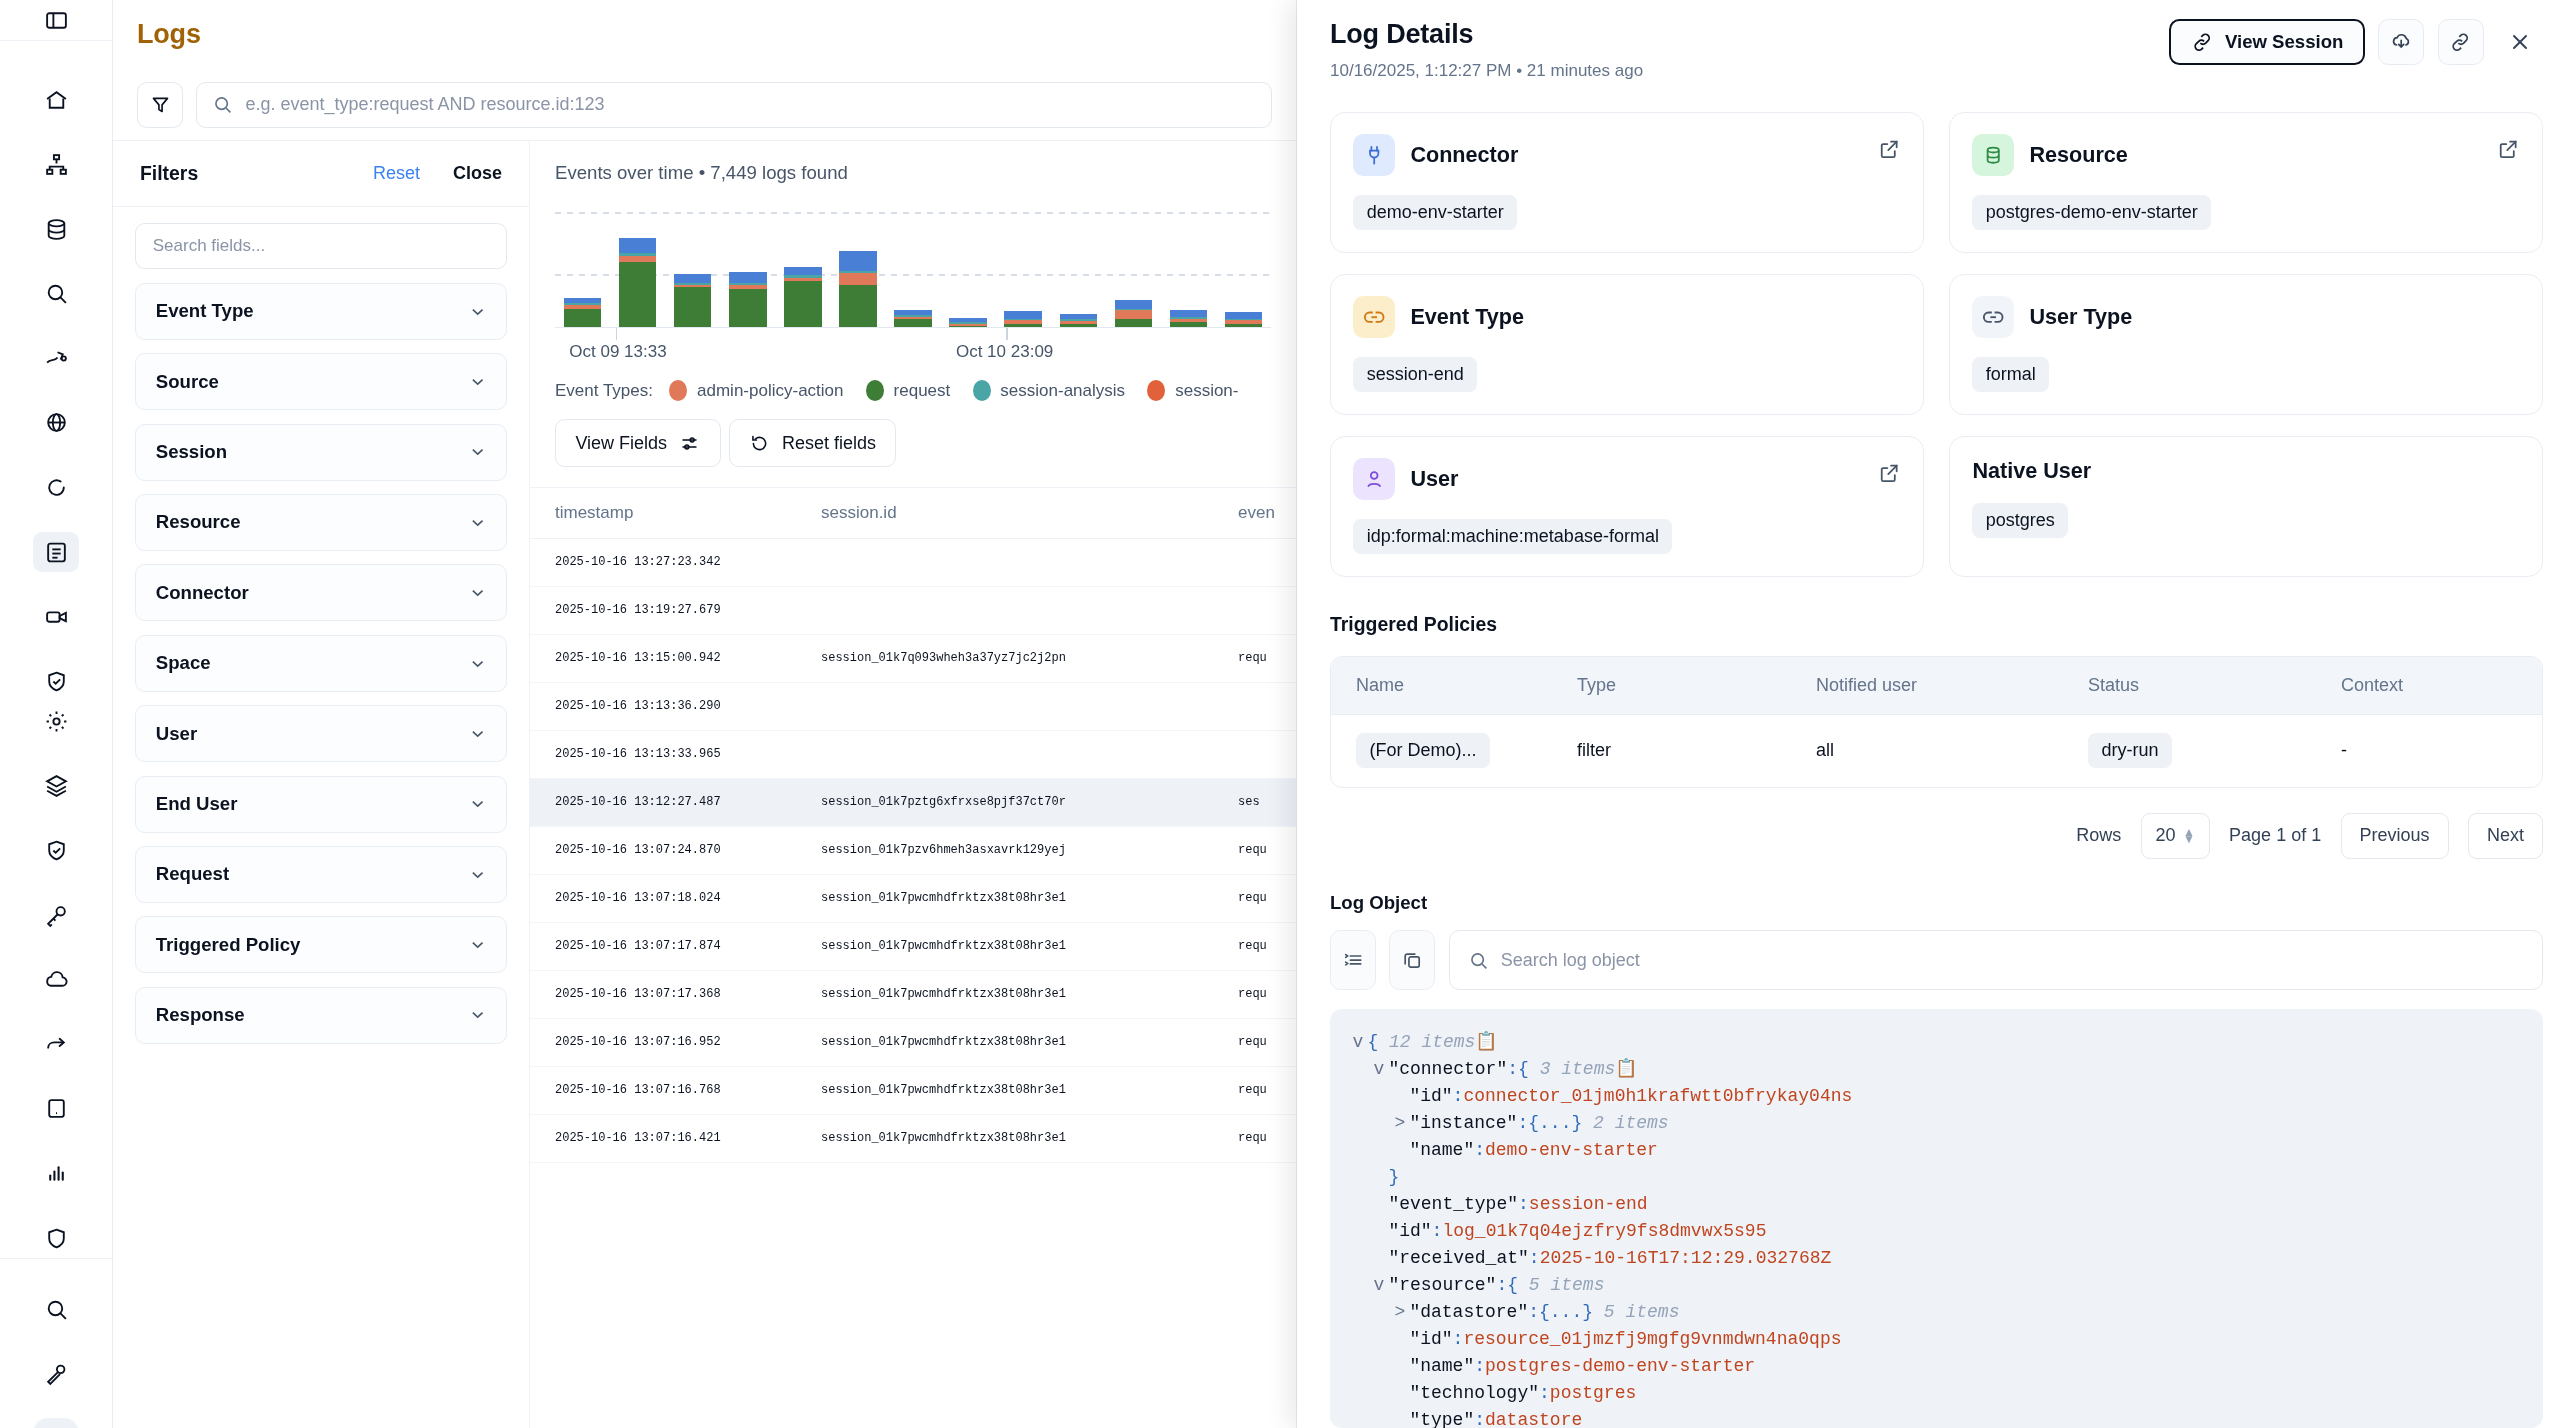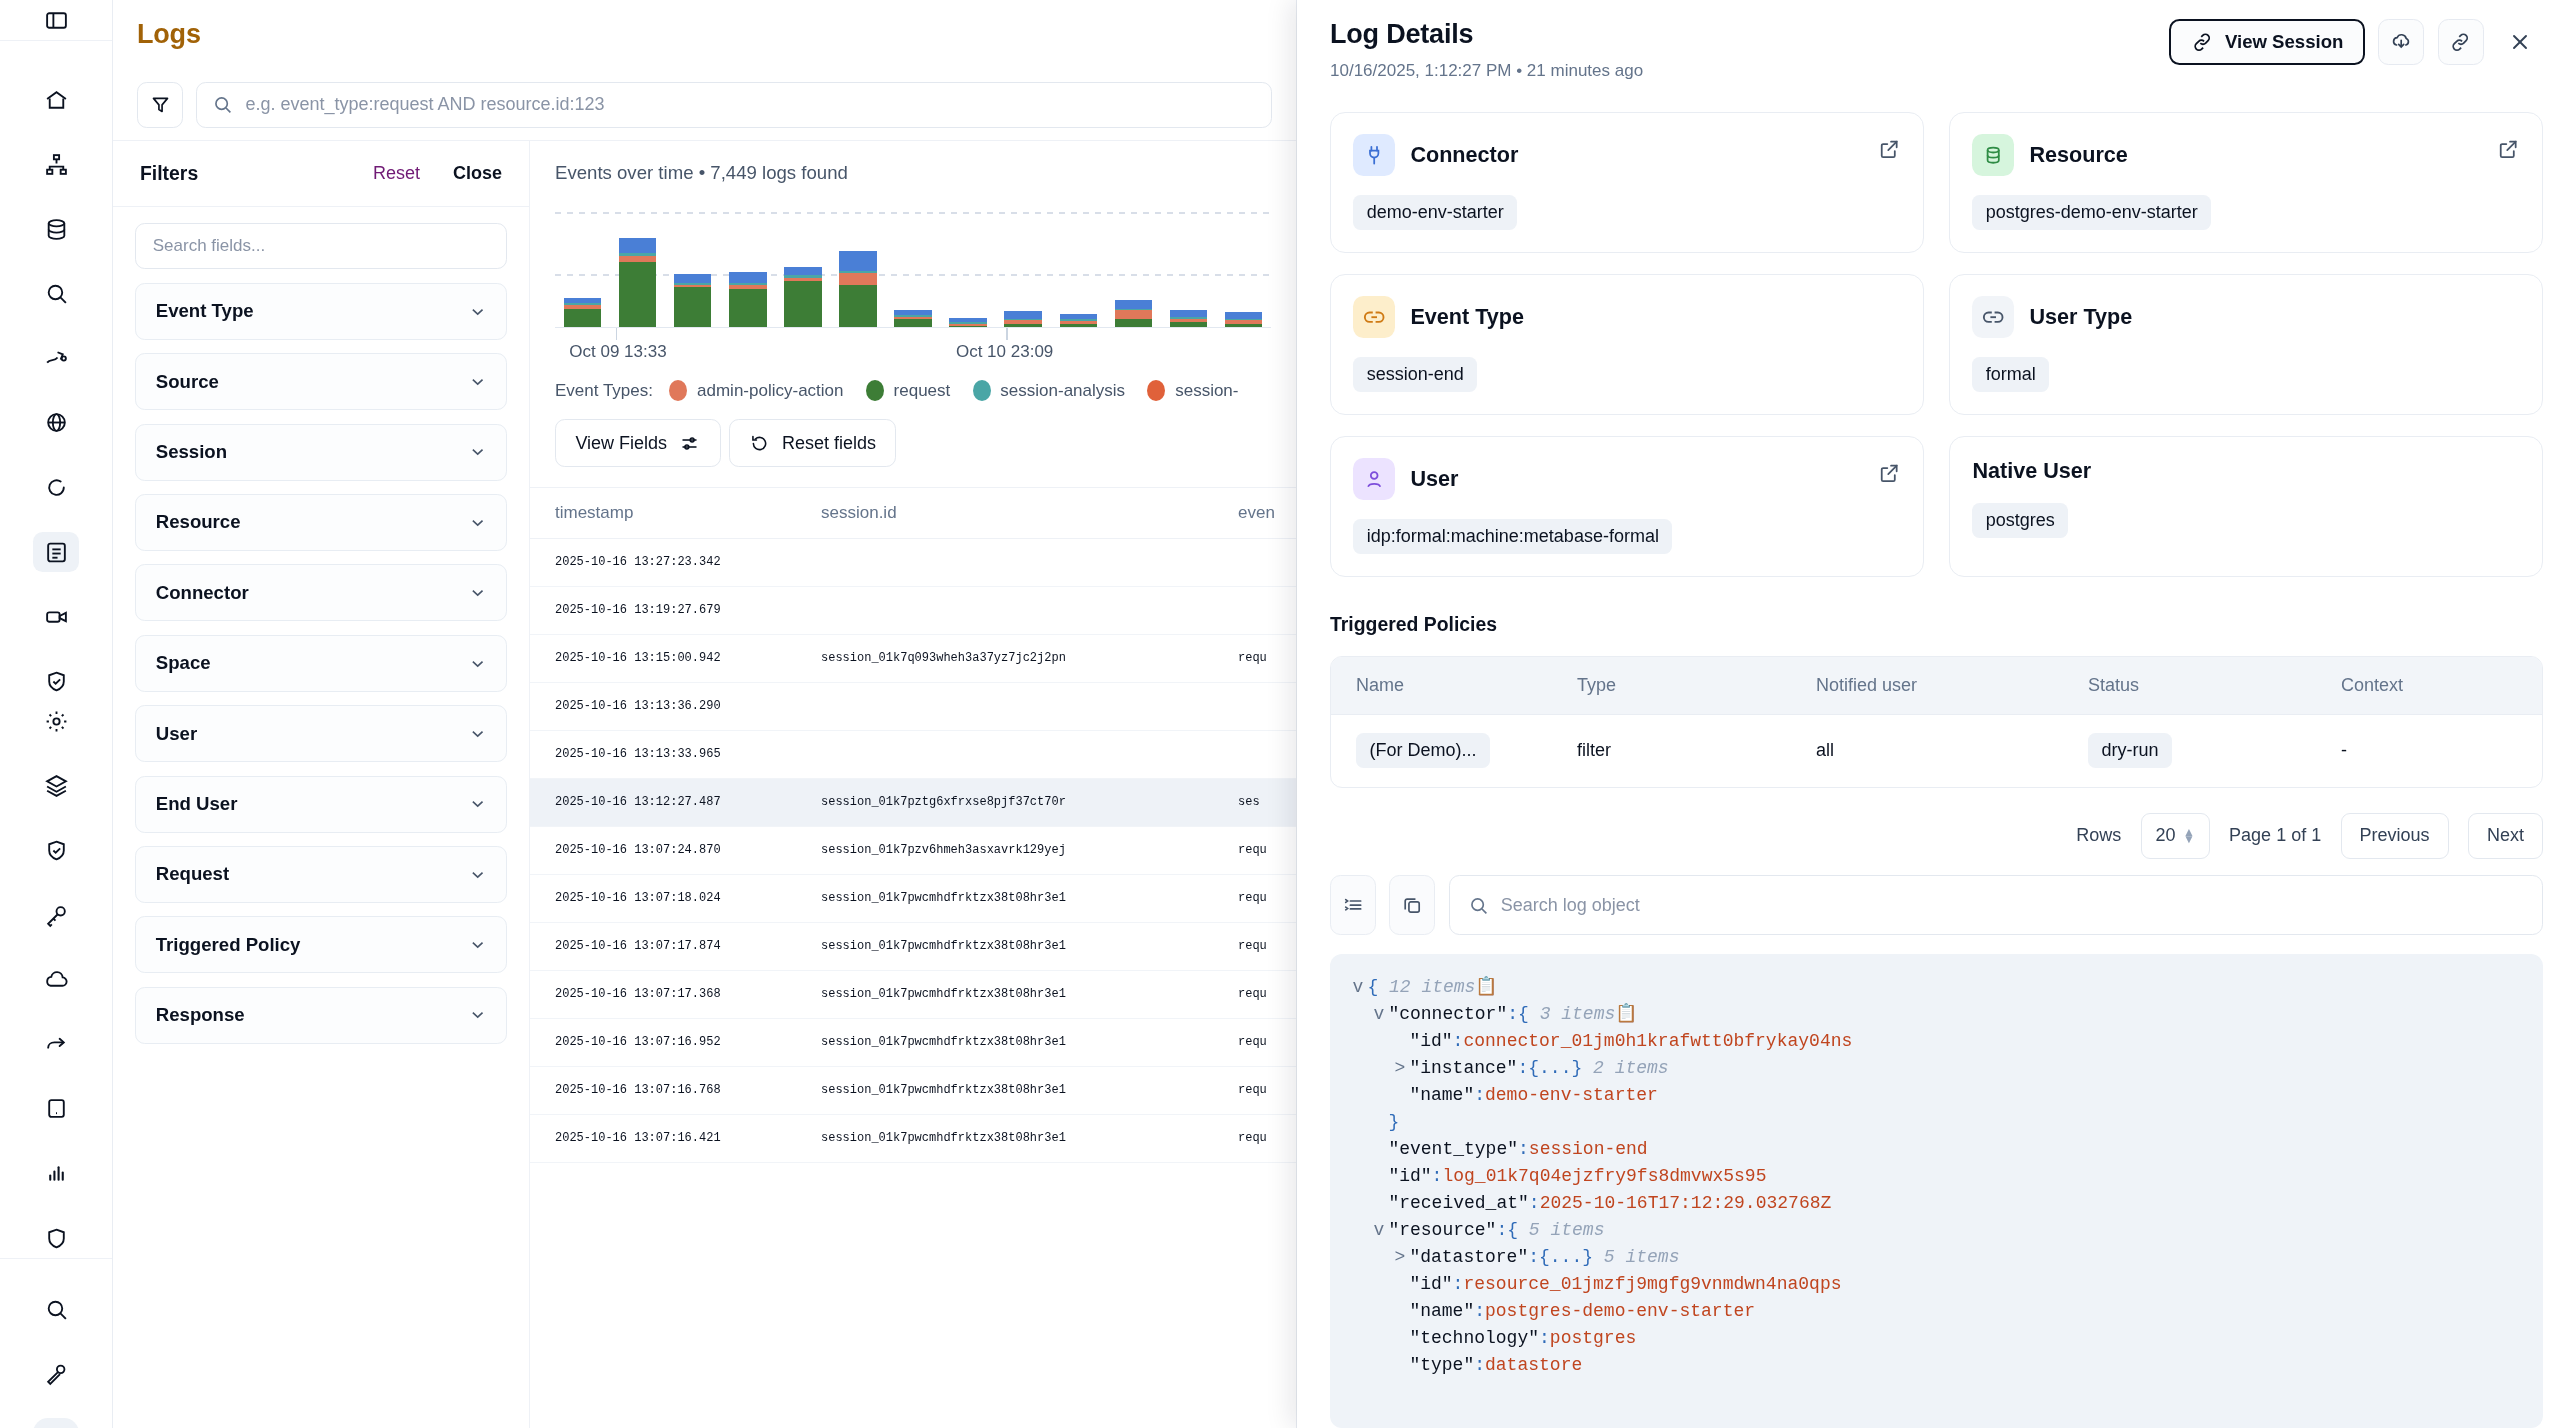--- a/index.html
+++ b/index.html
@@ -72,21 +72,21 @@
   .filters {
     width: 417px; flex: 0 0 417px; border-right: 1.5px solid #eef1f6;
     display:flex; flex-direction: column; background:#fff;
   }
   .filters-head {
     height: 66px; display:flex; align-items:center; padding: 0 27px 0 27px;
     border-bottom: 1.5px solid #eef1f6; gap: 0;
   }
   .filters-head .ttl { font-size: 19.4px; font-weight: 700; color:#0b1220; }
   .filters-head .spacer { flex: 1; }
-  .link-btn { font-size: 18px; color:#701a75; margin-left: 33px; }
+  .link-btn { font-size: 18px; color:#3b82f6; margin-left: 33px; }
   .link-btn.dark { color:#0b1220; font-weight:600; }
   .filters-list { padding: 16.4px 22.4px 0 22.4px; display:flex; flex-direction:column; gap: 13.4px; }
   .field-search {
     height: 46px; border: 1.5px solid #e3e8ef; border-radius: 9.7px;
     display:flex; align-items:center; padding: 0 16.4px;
     font-size: 17px; color:#8a94a6;
   }
   .facet {
     height: 57px; border: 1.5px solid #e8edf3; border-radius: 9.7px;
     display:flex; align-items:center; justify-content: space-between;
@@ -878,20 +878,21 @@
         <span class="arrows">
             <span>▲</span>
             <span>▼</span>
           </span>
       </div>
       <span>Page 1 of 1</span>
       <div class="pg-btn">Previous</div>
       <div class="pg-btn">Next</div>
     </div>
 
+    <div class="logobj-hd">Log Object</div>
     <div class="lo-tools">
       <div class="tool-btn">
         <svg viewBox="0 0 24 24" fill="none" stroke="currentColor" stroke-width="1.8" stroke-linecap="round">
             <path d="M4 6l2 1.5L4 9"></path>
             <path d="M4 14l2 1.5L4 17"></path>
             <line x1="9" y1="7.5" x2="20" y2="7.5"></line>
             <line x1="9" y1="12" x2="20" y2="12"></line>
             <line x1="9" y1="16" x2="20" y2="16"></line>
           </svg>
       </div>

